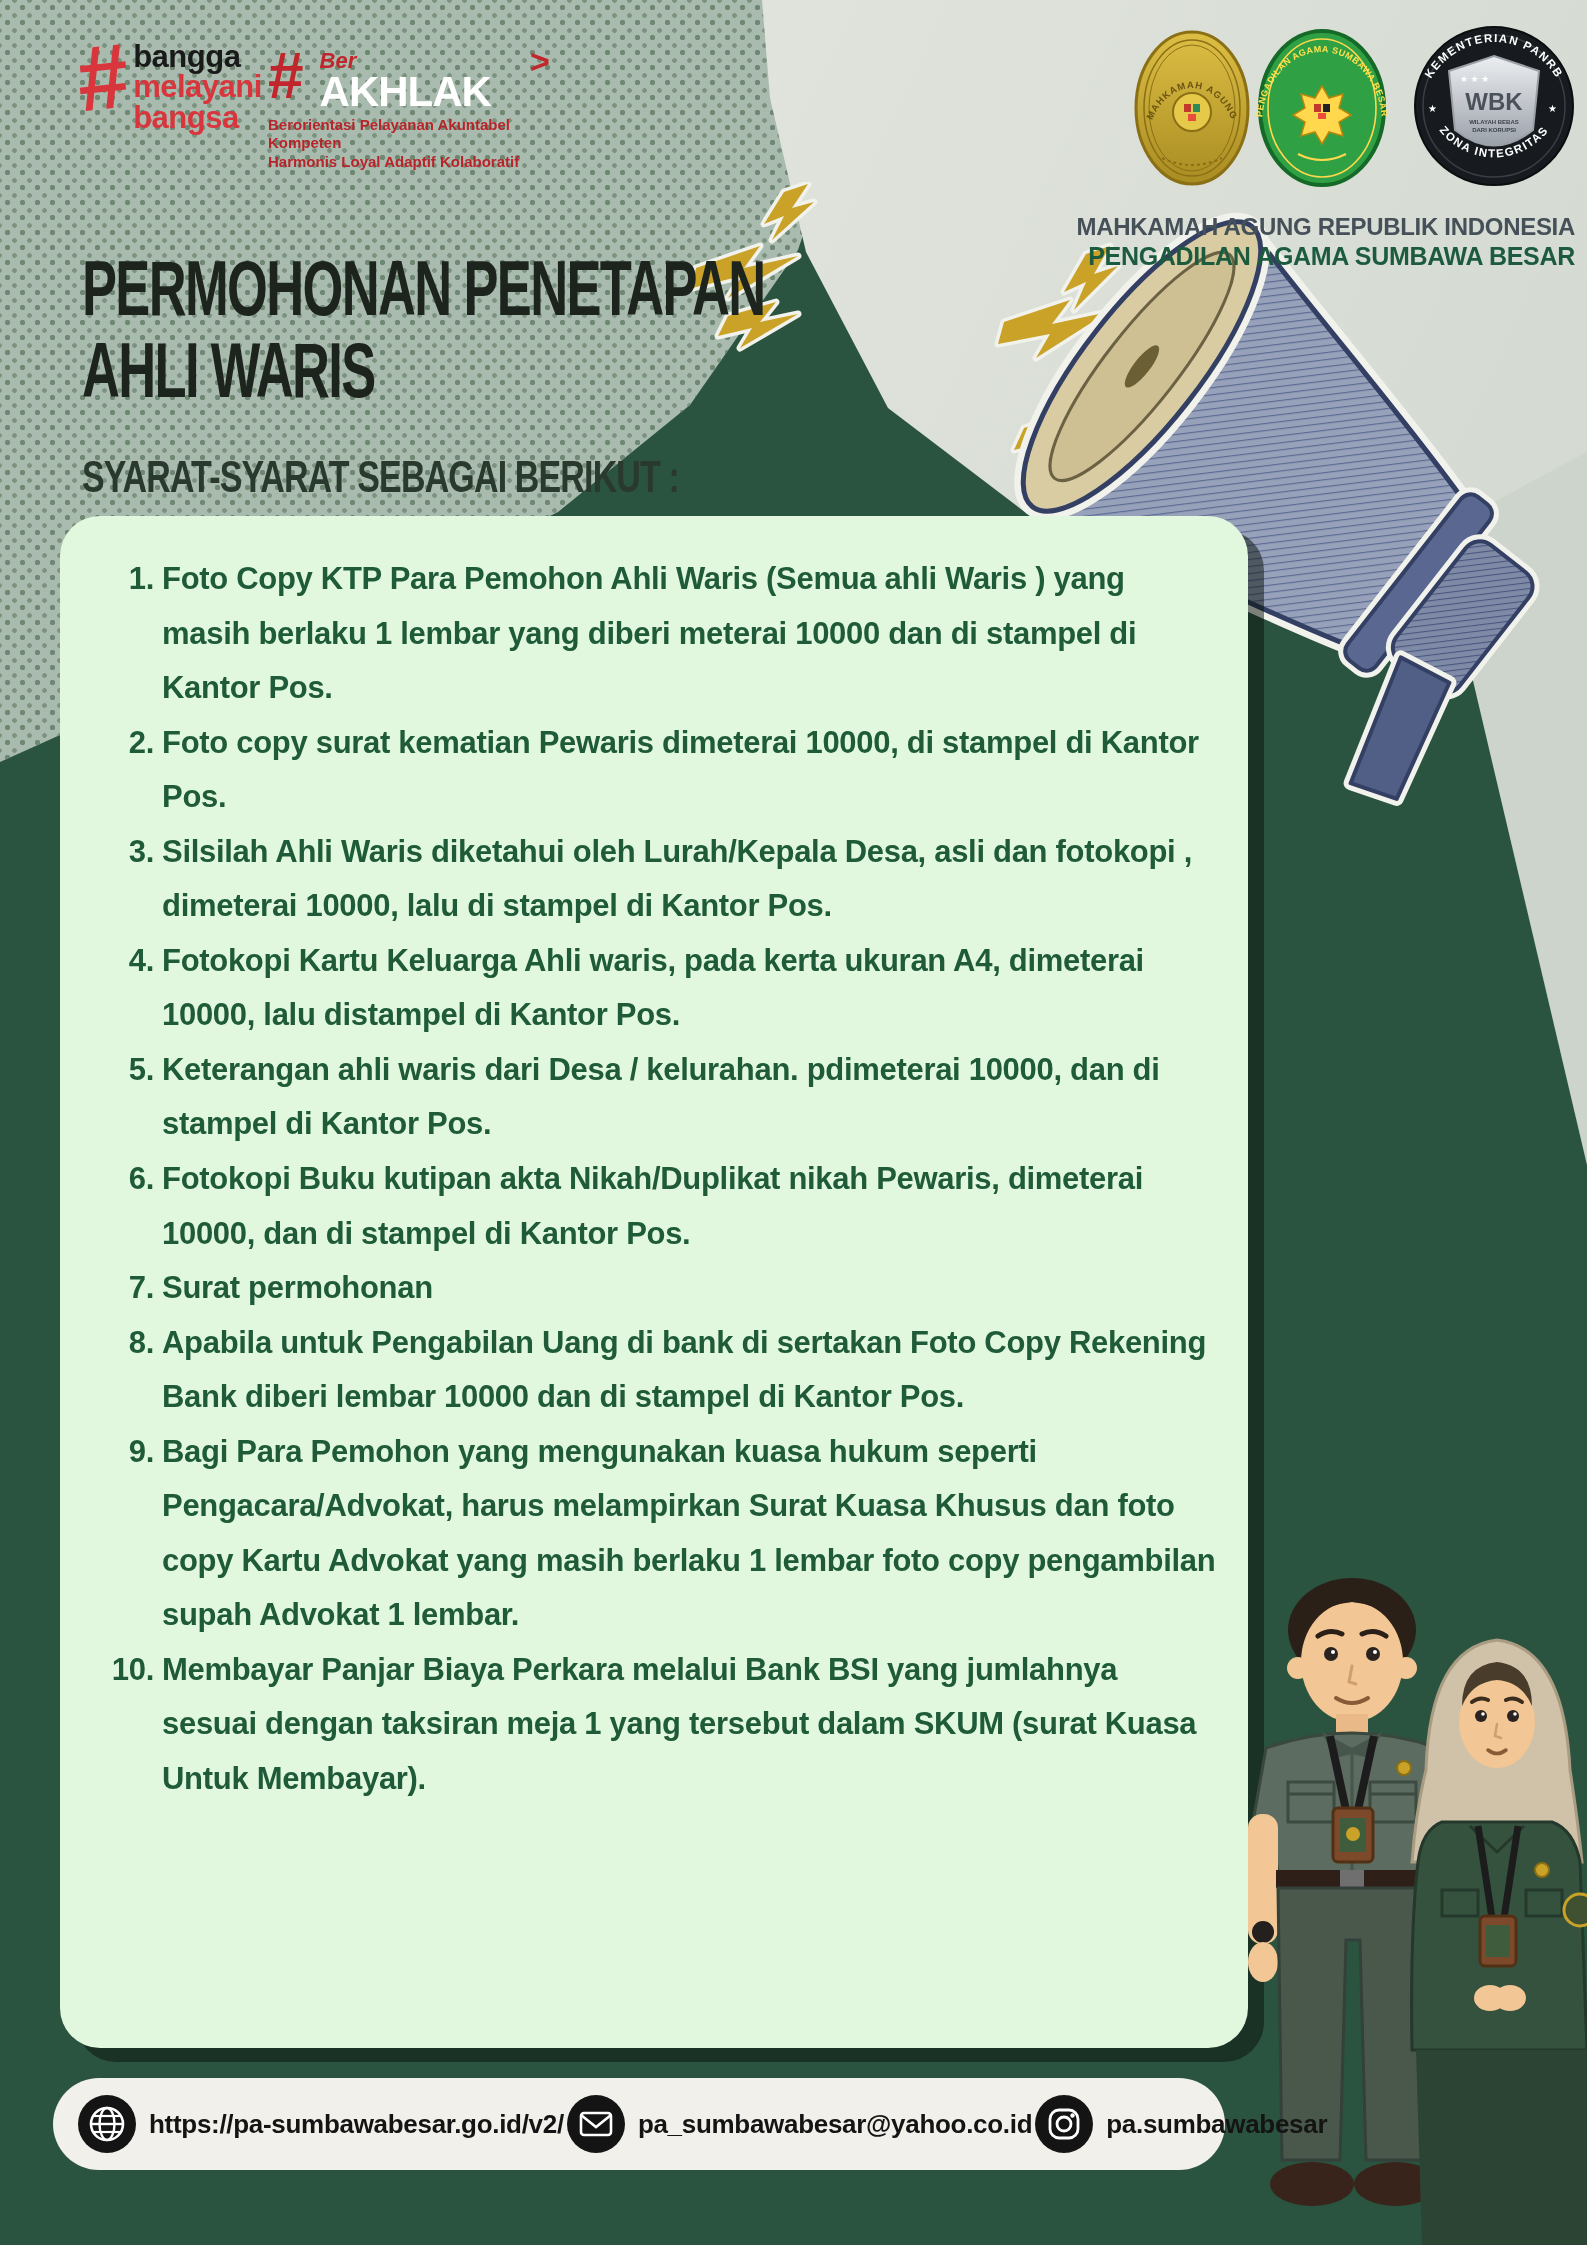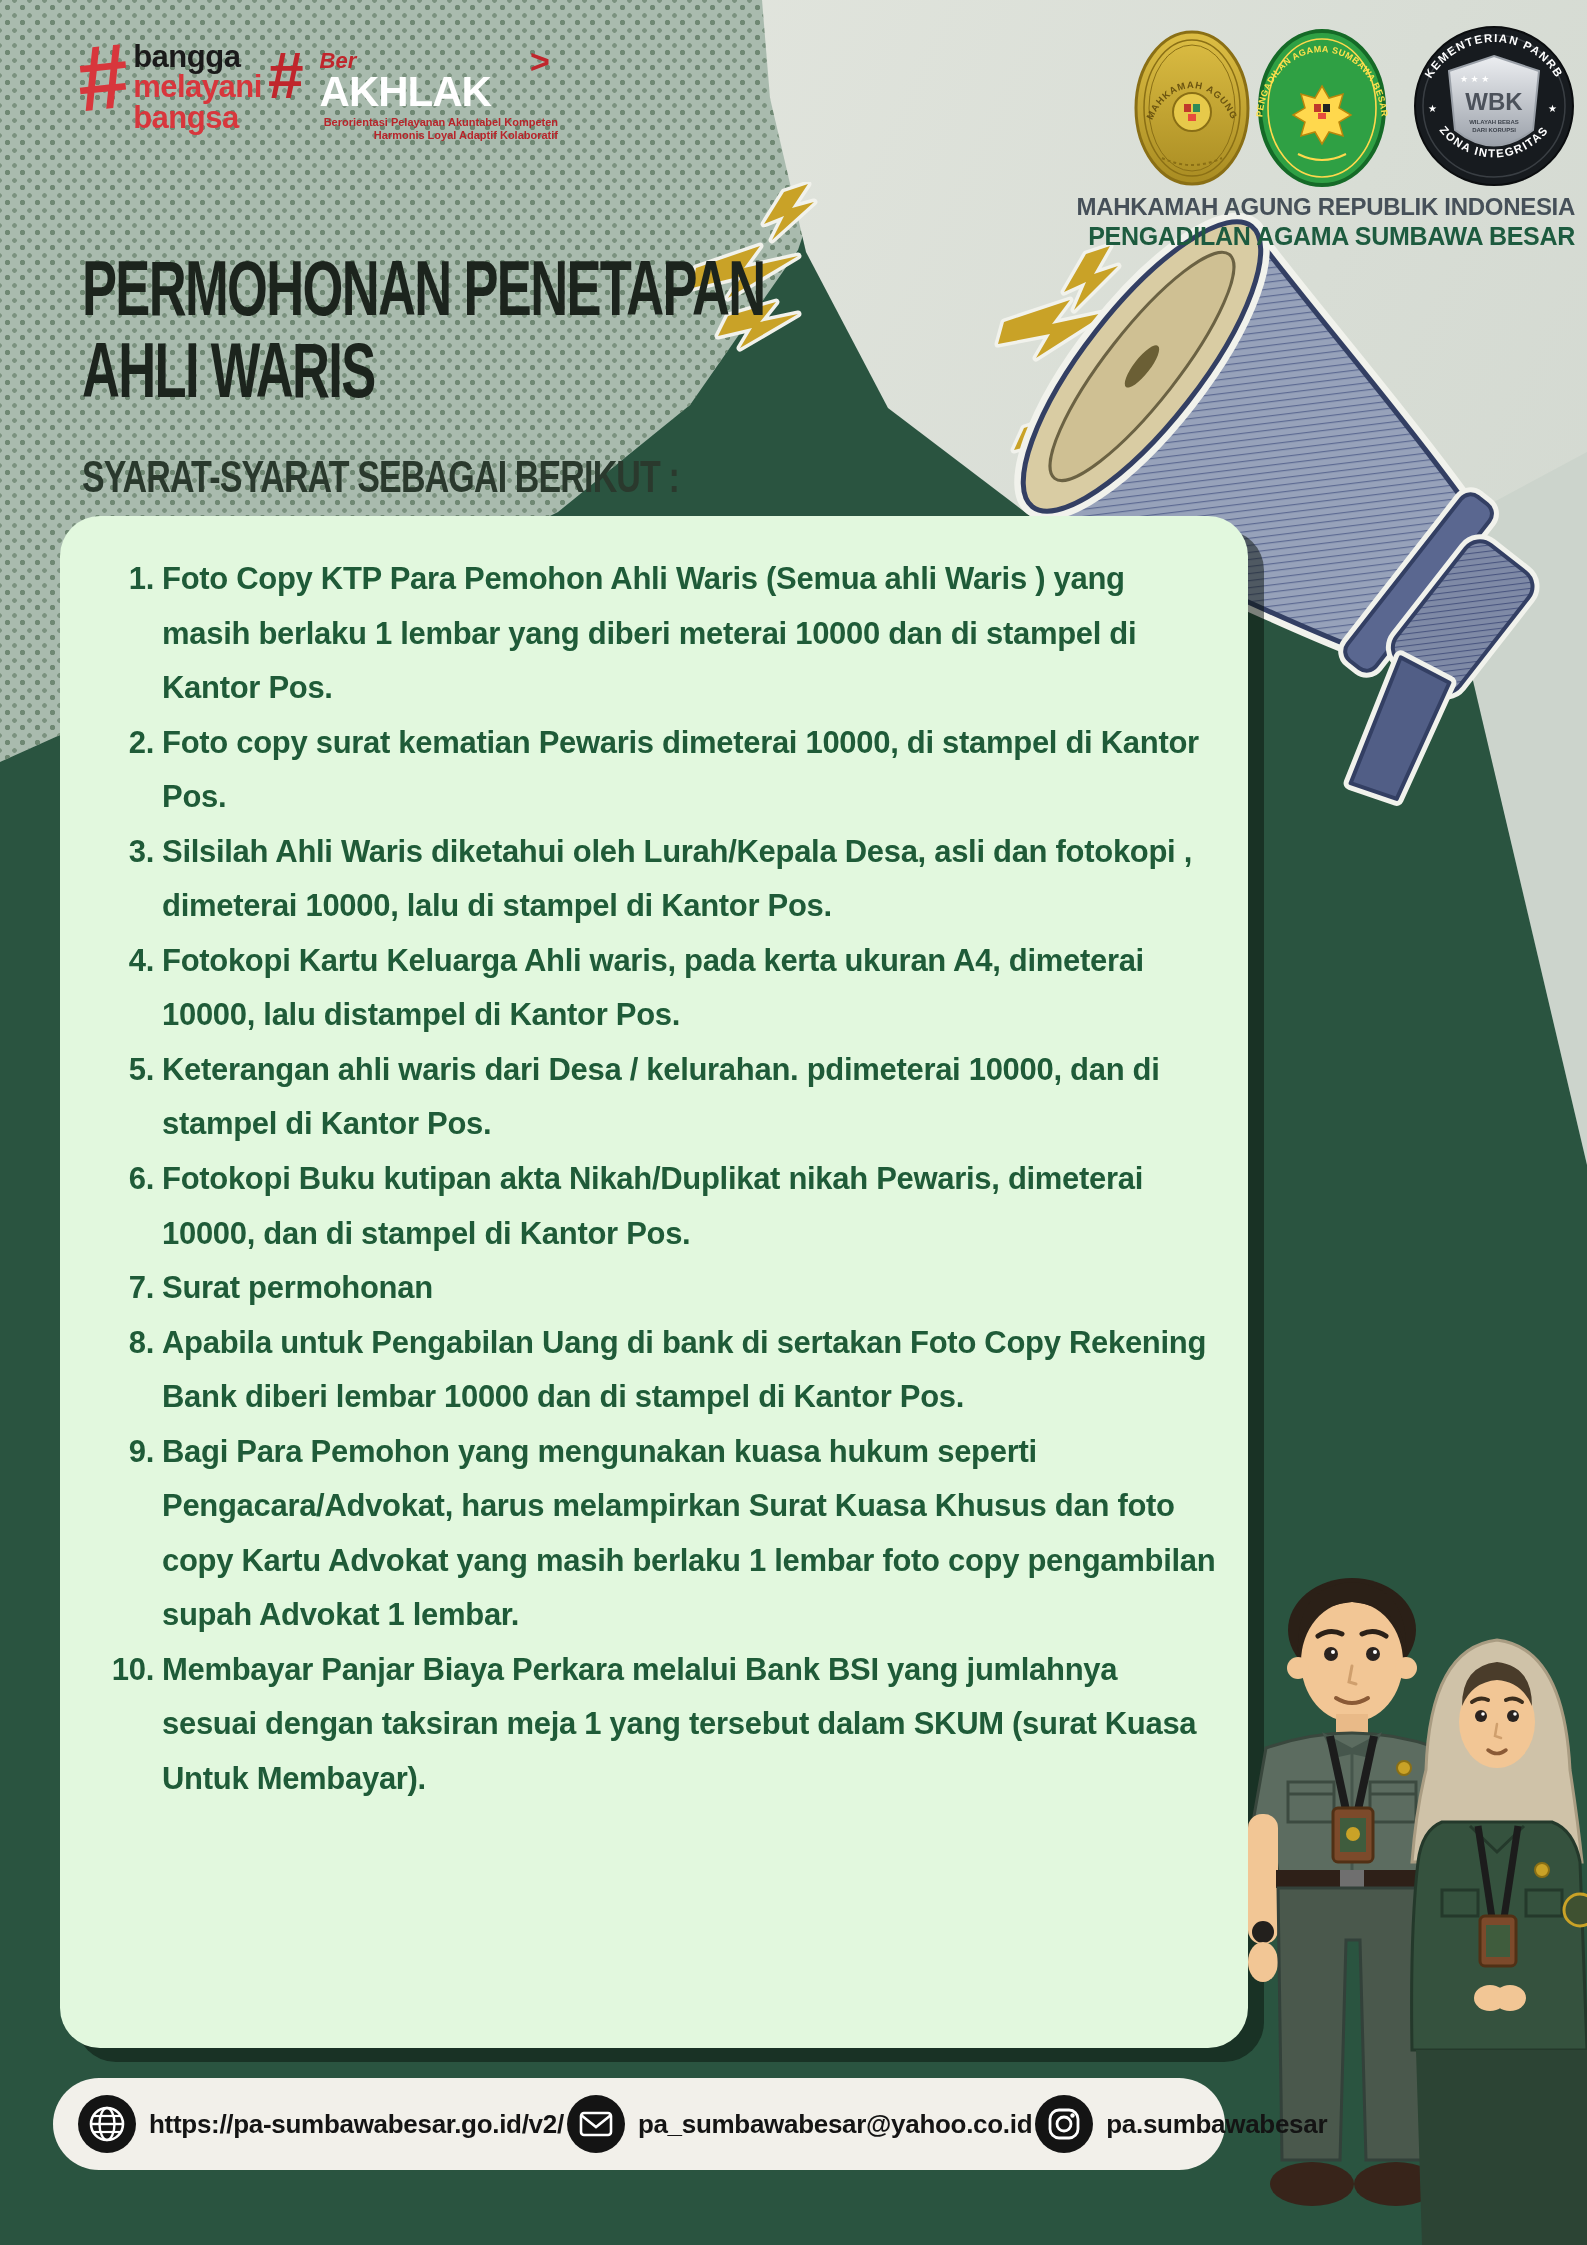--- a/index.html
+++ b/index.html
@@ -36,24 +36,24 @@
   .bangga-lines { margin-left:4px; font-weight:bold; font-size:31px; line-height:0.98; margin-top:6px; letter-spacing:-0.5px; }
   .bangga-lines .l1 { color:#1a1a1a; }
   .bangga-lines .l2, .bangga-lines .l3 { color:#d8363c; }
   .akhlak { position:absolute; left:268px; top:48px; z-index:4; width:300px; }
   .akhlak .row { display:flex; }
   .hash-mid { color:#c0262c; font-weight:bold; font-size:64px; line-height:0.9; }
   .akhlak .stack { margin-left:16px; }
   .akhlak .ber { color:#c0262c; font-style:italic; font-weight:bold; font-size:22px; display:block; }
   .akhlak .big { color:#ffffff; font-weight:bold; font-size:42px; letter-spacing:-1px; line-height:0.85; display:block; }
   .akhlak .arrow { position:absolute; left:262px; top:-6px; color:#c0262c; font-weight:bold; font-size:34px; }
-  .akhlak .tag { margin-top:6px; font-size:11px; font-weight:bold; color:#b8242a; line-height:1.25; width:290px;text-align:right; }
+  .akhlak .tag { margin-top:6px; font-size:15px; font-weight:bold; color:#b8242a; line-height:1.25; width:290px; }
   
   .badges { position:absolute; left:1122px; top:20px; z-index:4; }
-  .org { position:absolute; right:12px; top:192px; text-align:right; z-index:4; line-height:1.22; }
+  .org { position:absolute; right:12px; top:212px; text-align:right; z-index:4; line-height:1.22; }
   .org .o1 { font-size:24px; font-weight:bold; color:#465059; letter-spacing:-0.3px; }
   .org .o2 { font-size:25px; font-weight:bold; color:#1d5b3f; letter-spacing:-0.3px; }
   
   .title { position:absolute; left:82px; top:248px; z-index:4; color:#1c241d; font-weight:bold;
            font-size:64px; line-height:1.04; letter-spacing:-2px;
            transform:scale(0.82,1.22); transform-origin:top left; }
   .subtitle { position:absolute; left:82px; top:452px; z-index:4; color:#2a392d; font-weight:bold;
            font-size:40px; letter-spacing:-1px; transform:scale(0.85,1.12); transform-origin:top left; }
   
   .bolts { position:absolute; left:688px; top:182px; z-index:3; pointer-events:none; }

